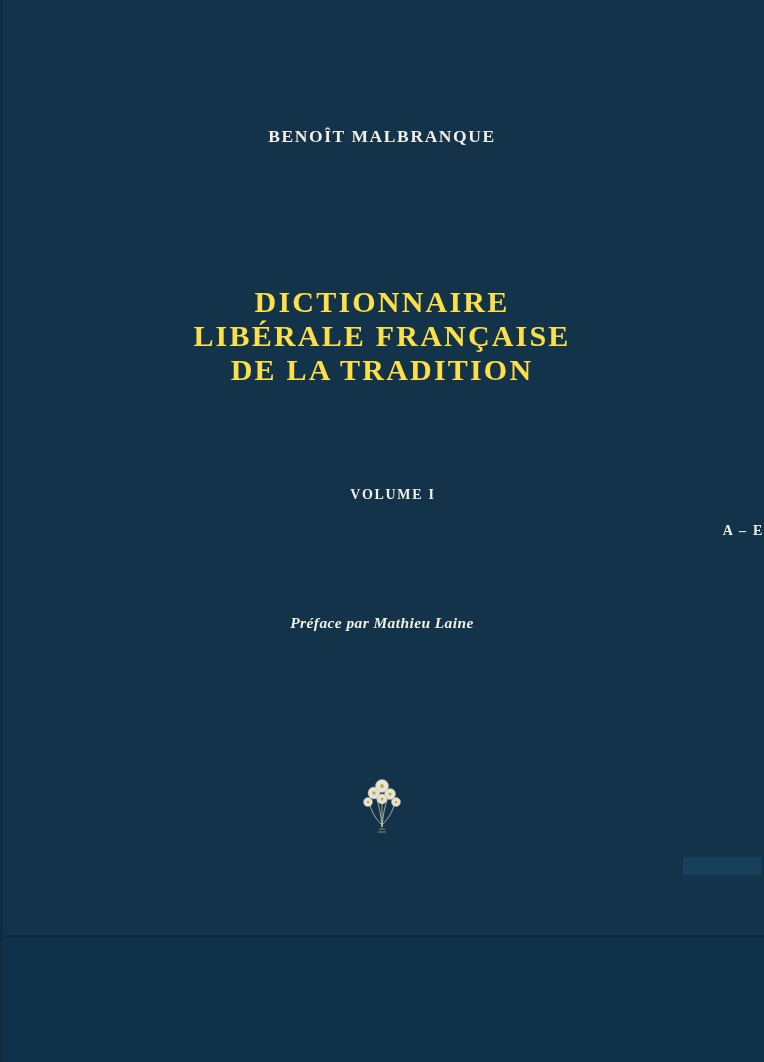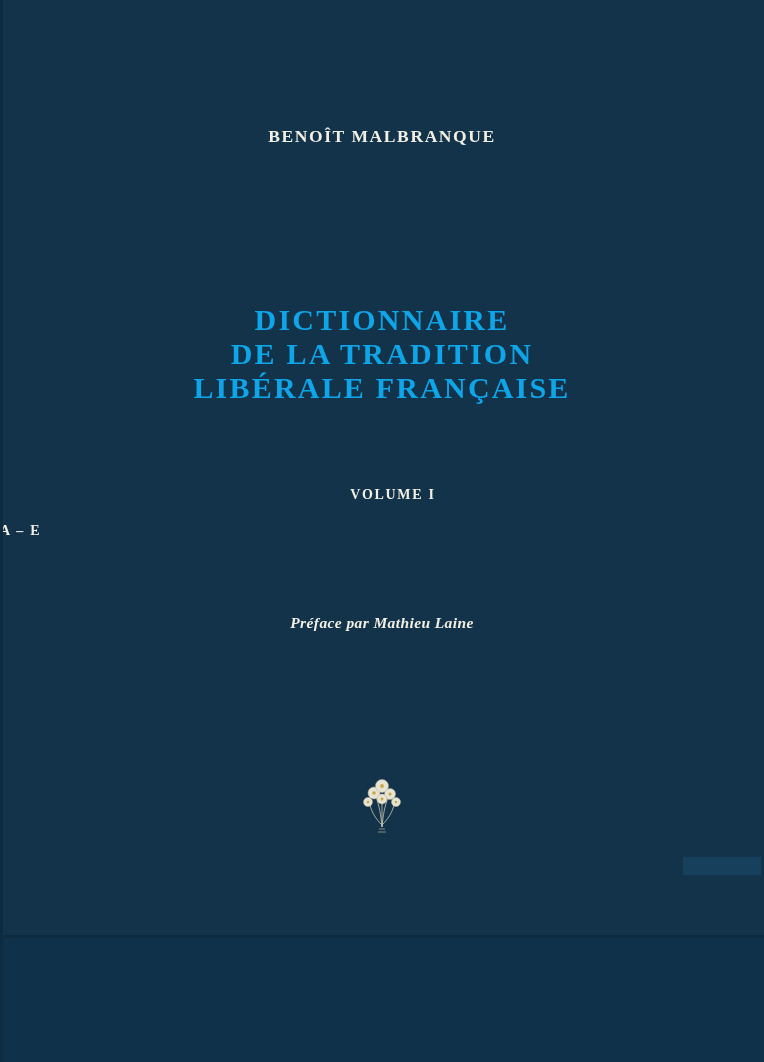--- a/index.html
+++ b/index.html
@@ -29,25 +29,25 @@
     text-align: center;
     color: #f2efe4;
     font-size: 17.5px;
     font-weight: bold;
     letter-spacing: 1.6px;
     font-family: "Liberation Serif", serif;
   }
   
   .title {
     position: absolute;
-    top: 303px;
+    top: 285px;
     left: 0;
     width: 100%;
     text-align: center;
-    color: #0ea5e9;
+    color: #fde047;
     font-size: 30px;
     font-weight: bold;
     letter-spacing: 2.2px;
     line-height: 34px;
     font-family: "Liberation Serif", serif;
   }
   .title .line {
     display: block;
     white-space: nowrap;
   }
@@ -62,21 +62,21 @@
     font-size: 14px;
     font-weight: bold;
     letter-spacing: 1.7px;
     margin-left: 11px;
   }
   .range {
     position: absolute;
     top: 523px;
     left: 0;
     width: 100%;
-    text-align: left;
+    text-align: right;
     color: #f2efe4;
     font-size: 14px;
     font-weight: bold;
     letter-spacing: 1.7px;
   }
   
   .preface {
     position: absolute;
     top: 614px;
     left: 0;
@@ -136,22 +136,22 @@
 </style>
 </head>
 <body>
 
 <div class="cover">
 
   <div class="author">BENOÎT MALBRANQUE</div>
 
   <div class="title">
     <span class="line">DICTIONNAIRE</span>
+    <span class="line">LIBÉRALE FRANÇAISE</span>
     <span class="line">DE LA TRADITION</span>
-    <span class="line">LIBÉRALE FRANÇAISE</span>
   </div>
 
   <div class="volume">VOLUME I</div>
   <div class="range">A – E</div>
 
   <div class="preface">Préface par Mathieu Laine</div>
 
   <div class="ornament">
     <svg width="60" height="80" viewBox="0 0 60 80">
       <g stroke="#cfc9b0" stroke-width="0.8" fill="none">

